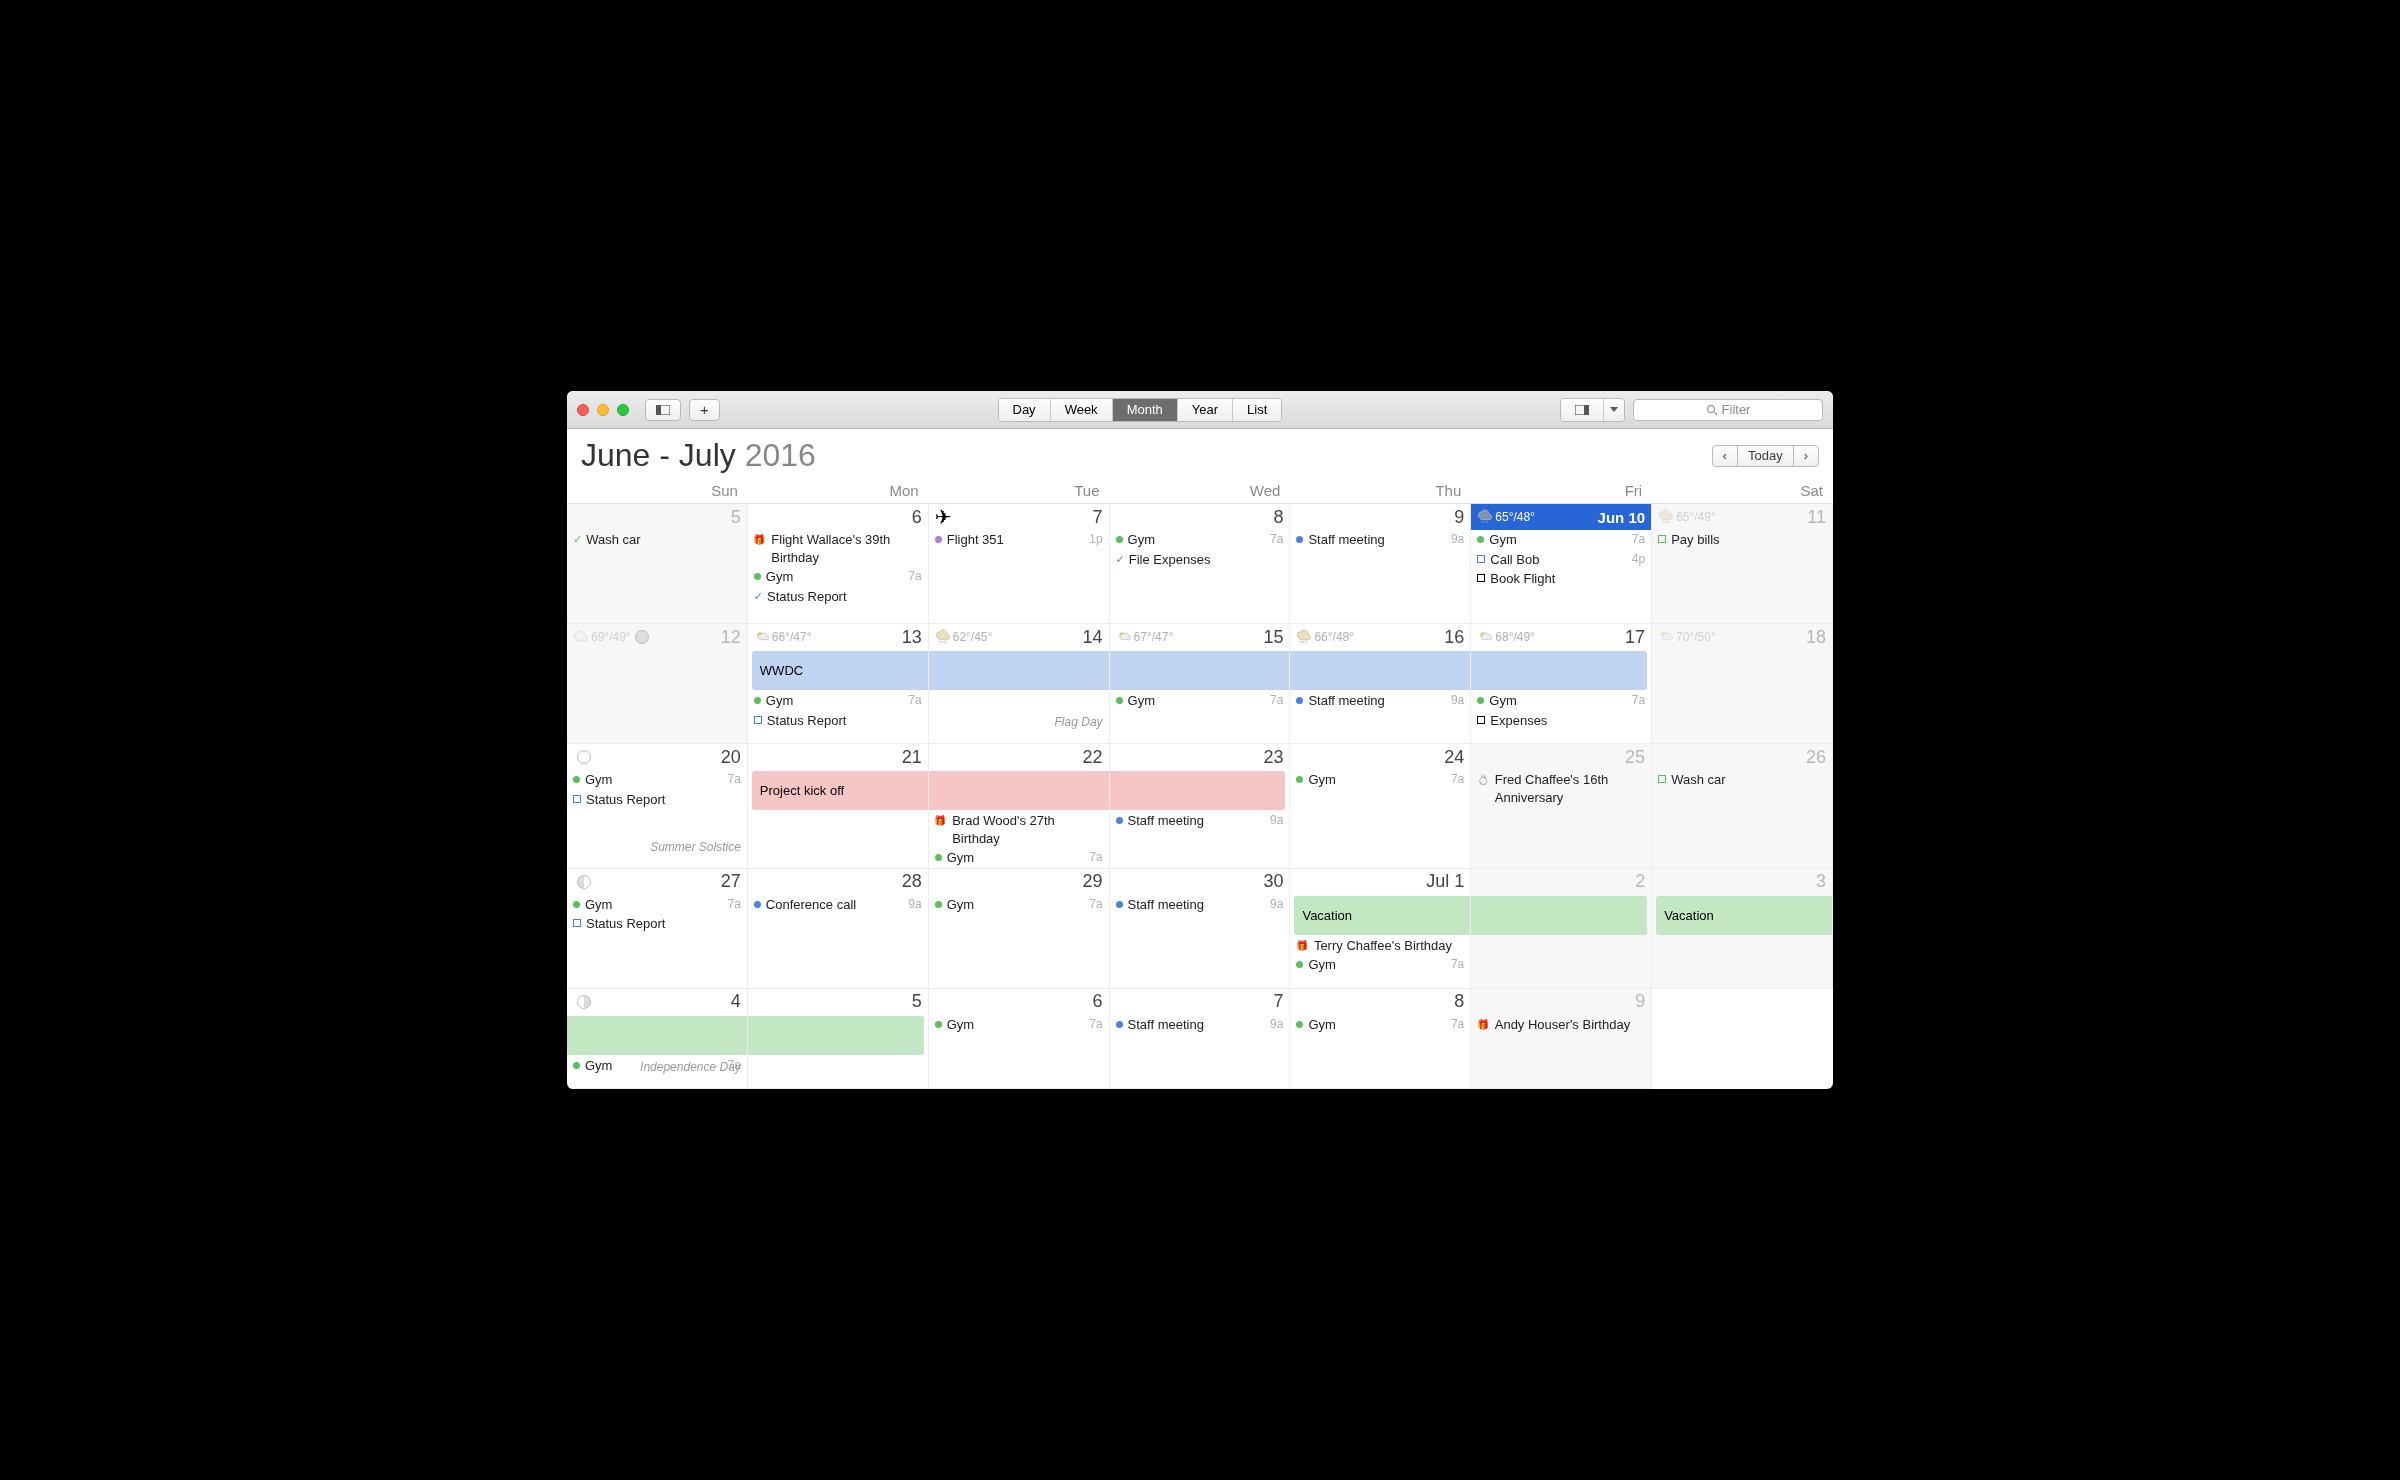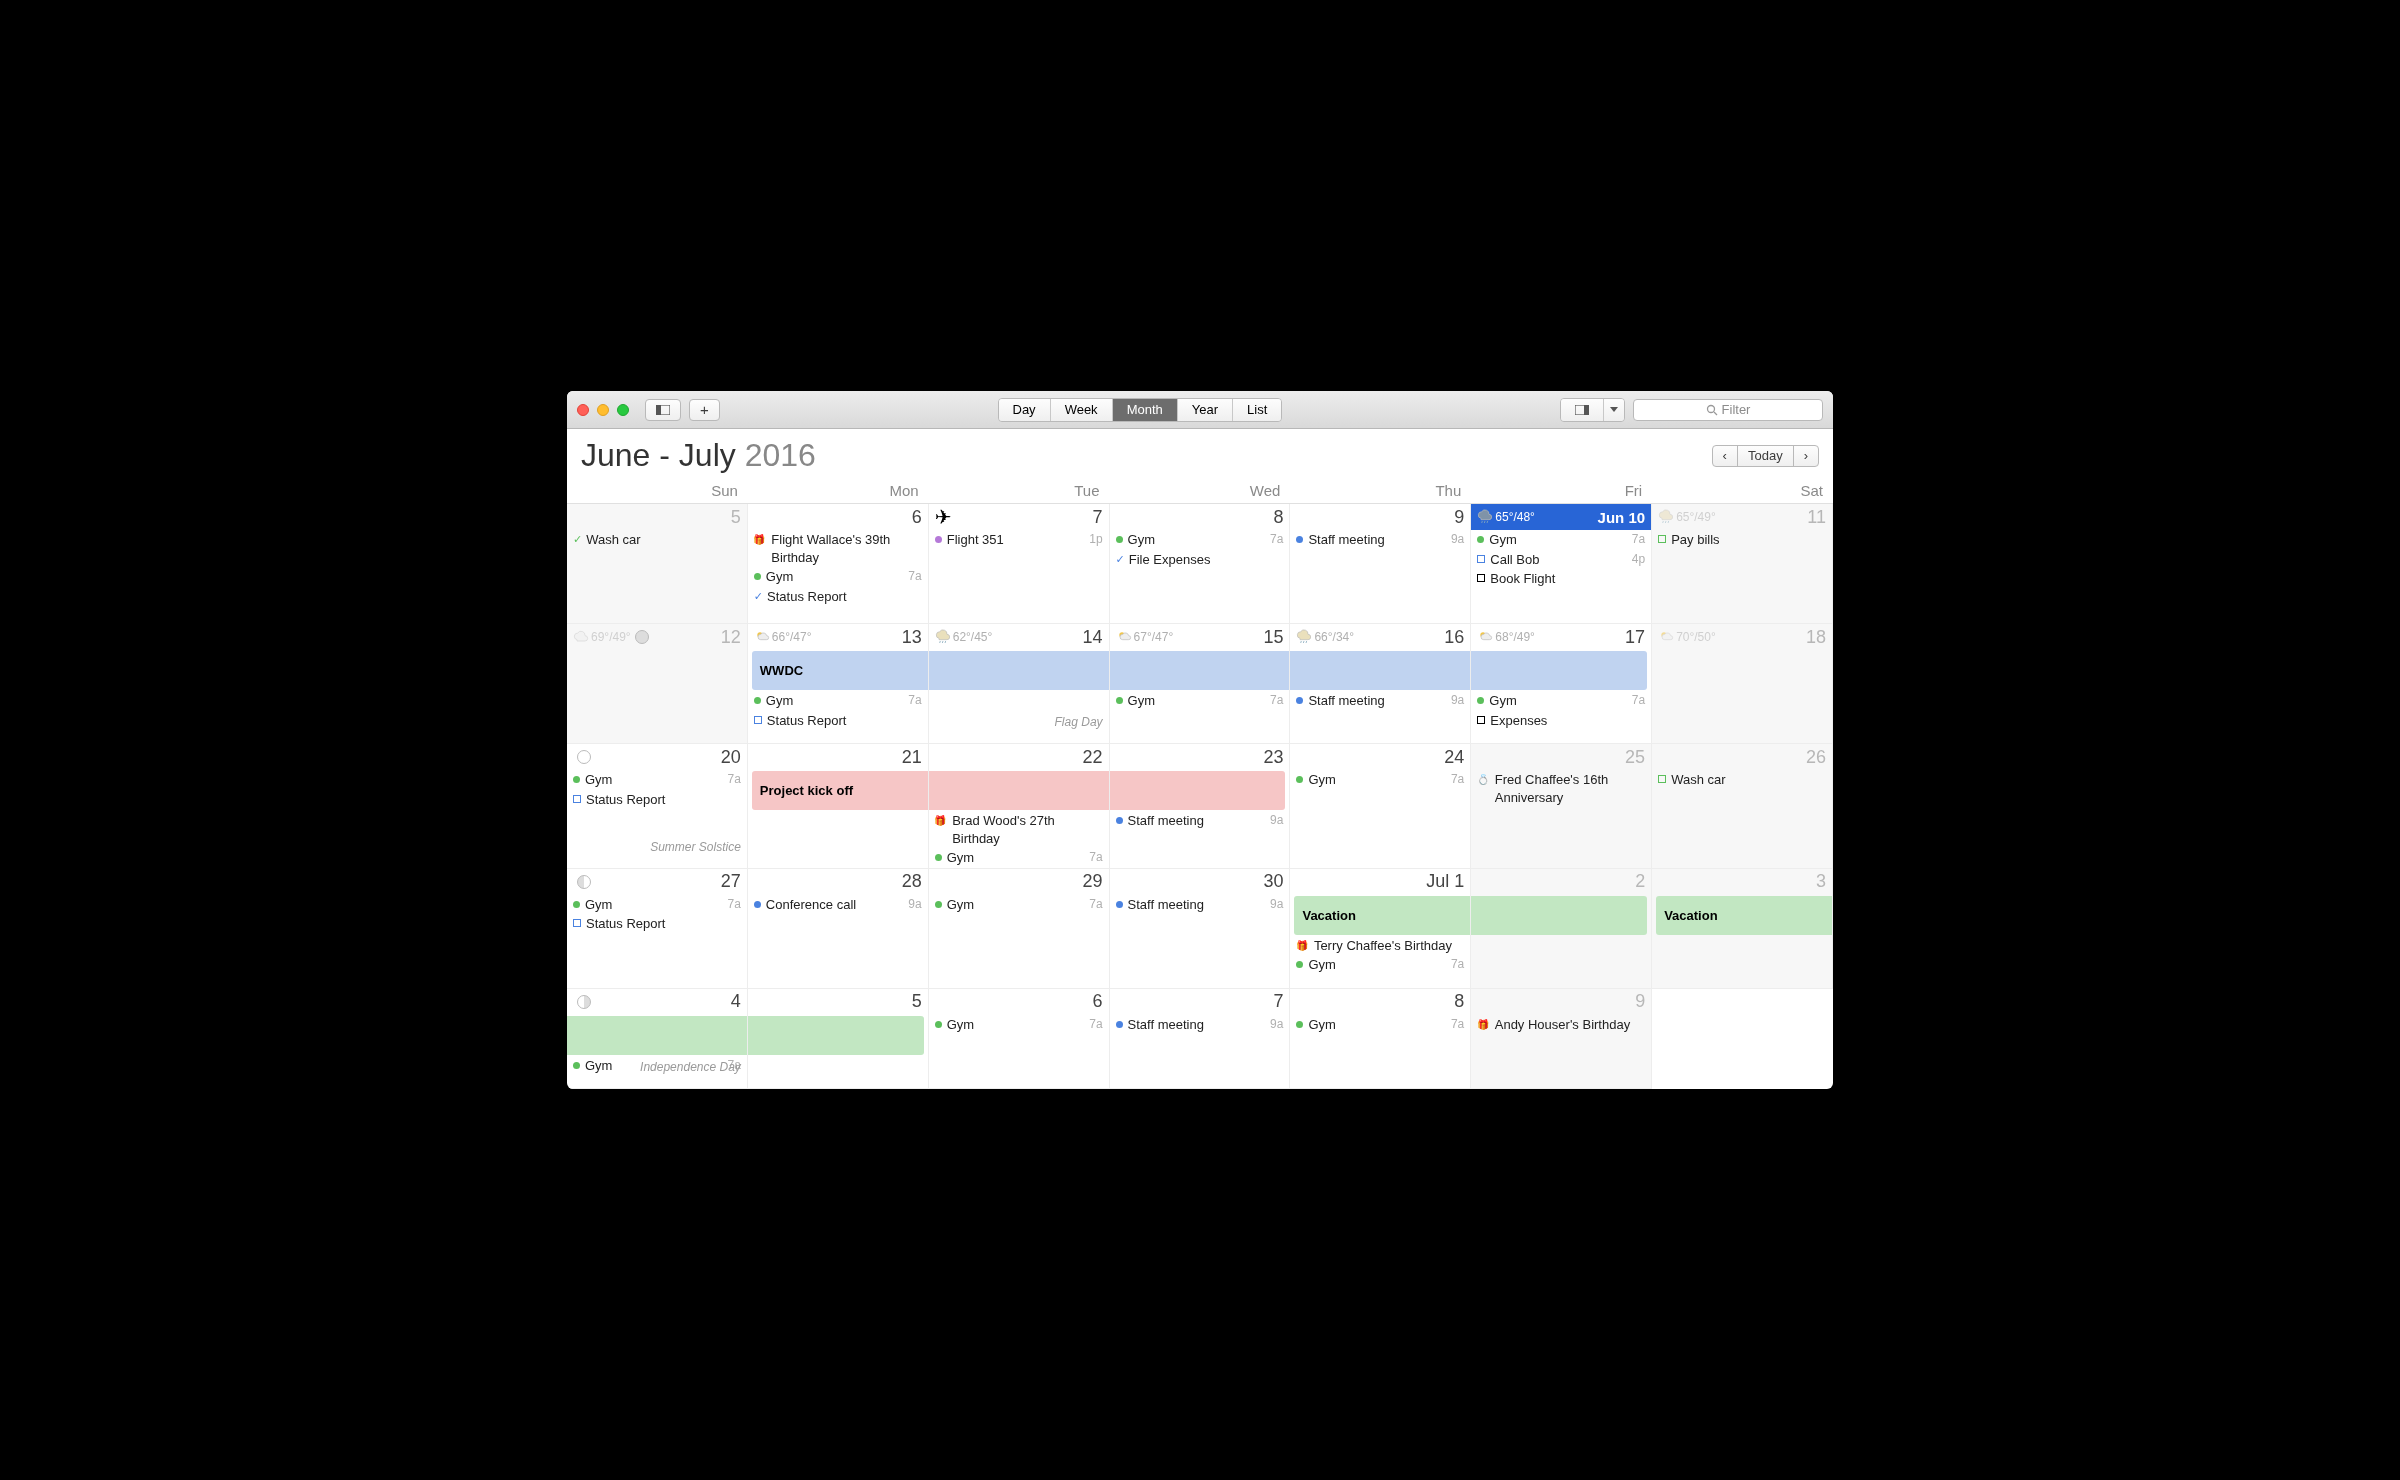--- a/index.html
+++ b/index.html
@@ -139,21 +139,20 @@
 .ev .chkblue { color: #4a82e0; margin-right: 4px; font-size: 11px; margin-top: 1px; }
 .ev .bico { margin-right: 5px; margin-top: 2px; font-size: 10px; }
 .ev .txt { flex: 1; color: #222; }
 .ev .time { color: #b0b0b0; font-size: 12px; margin-left: 4px; }
 .bar {
   margin: 1px 0;
   padding: 12px 8px;
   border-radius: 3px;
   font-size: 13px;
   position: relative;
-  font-weight: bold;
 }
 .bar.blue { background: #c0d3f0; }
 .bar.pink { background: #f6c6c6; }
 .bar.green { background: #c2e7c2; }
 .bar.span-start { border-top-right-radius: 0; border-bottom-right-radius: 0; margin-right: -5px; }
 .bar.span-mid { border-radius: 0; margin-left: -5px; margin-right: -5px; }
 .bar.span-end { border-top-left-radius: 0; border-bottom-left-radius: 0; margin-left: -5px; }
 .holiday {
   position: absolute;
   bottom: 14px;
@@ -445,21 +444,21 @@
       <div class="cell">
         <div class="cellhead">
           <span class="wx" style="">
             <svg viewBox="0 0 24 24">
               <path d="M6 14a5 5 0 0 1 1-9.9A6 6 0 0 1 18 8a4 4 0 0 1 0 8H6z" fill="#d6c27a" opacity="0.5"></path>
               <path d="M6 14a5 5 0 0 1 1-9.9A6 6 0 0 1 18 8a4 4 0 0 1 0 8H6z" fill="none" stroke="#bbb"></path>
               <line x1="8" y1="18" x2="7" y2="21" stroke="#8ab" stroke-width="1.2"></line>
               <line x1="12" y1="18" x2="11" y2="21" stroke="#8ab" stroke-width="1.2"></line>
               <line x1="16" y1="18" x2="15" y2="21" stroke="#8ab" stroke-width="1.2"></line>
             </svg>
-            <span>66°/34°</span>
+            <span>66°/48°</span>
           </span>
           <span class="dnum">16</span>
         </div>
         <div class="evs">
           <div class="bar blue span-mid">&nbsp;</div>
           <div class="ev">
             <span class="dot c-blue"></span>
             <span class="txt">Staff meeting</span>
             <span class="time">9a</span>
           </div>

